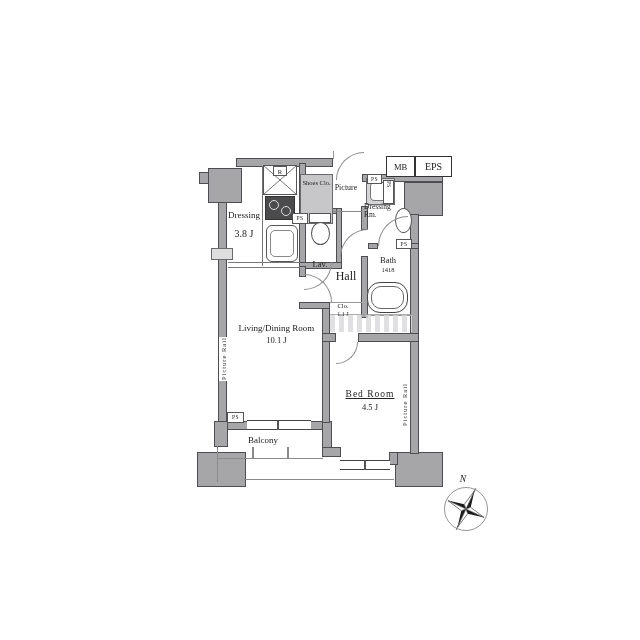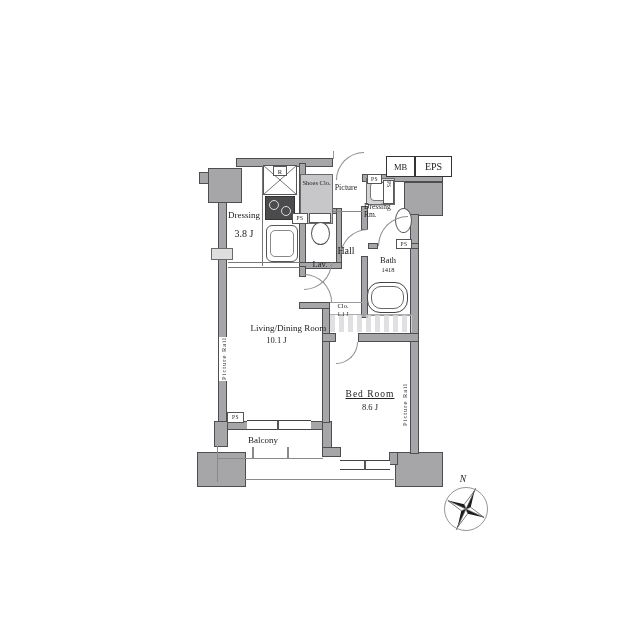--- a/index.html
+++ b/index.html
@@ -133,29 +133,29 @@
   <div class="fix label" style="left:386px;top:156px;width:29px;height:21px;font-size:8.5px;line-height:20px;border-color:#333;">
     <span>MB</span>
   </div>
   <div class="fix label" style="left:415px;top:156px;width:37px;height:21px;font-size:10px;line-height:20px;border-color:#333;">
     <span>EPS</span>
   </div>
 
   <div class="label" style="left:222px;top:211px;width:44px;font-size:9px;"><span>Dressing</span></div>
   <div class="label" style="left:222px;top:229px;width:44px;font-size:10px;"><span>3.8 J</span></div>
 
-  <div class="label" style="left:228px;top:324px;width:97px;font-size:9px;margin-left:12px;"><span>Living/Dining Room</span></div>
+  <div class="label" style="left:228px;top:324px;width:97px;font-size:9px;"><span>Living/Dining Room</span></div>
   <div class="label" style="left:228px;top:336px;width:97px;font-size:8.5px;"><span>10.1 J</span></div>
 
   <div class="label" style="left:322px;top:390px;width:96px;font-size:9.5px;letter-spacing:1px;text-decoration:underline;"><span>Bed Room</span></div>
-  <div class="label" style="left:322px;top:403px;width:96px;font-size:8.5px;"><span>8.6 J</span></div>
+  <div class="label" style="left:322px;top:403px;width:96px;font-size:8.5px;"><span>4.5 J</span></div>
 
   <div class="label" style="left:232px;top:436px;width:62px;font-size:9px;"><span>Balcony</span></div>
 
-  <div class="label" style="left:331px;top:246px;width:30px;font-size:10px;"><span>Hall</span></div>
+  <div class="label" style="left:331px;top:270px;width:30px;font-size:12px;"><span>Hall</span></div>
 
   <div class="label" style="left:303px;top:260px;width:34px;font-size:8.5px;"><span>Lav.</span></div>
 
   <div class="label" style="left:370px;top:256px;width:36px;font-size:8.5px;"><span>Bath</span></div>
   <div class="label" style="left:370px;top:267px;width:36px;font-size:6.5px;"><span>1418</span></div>
 
   <div class="label wrap" style="left:364px;top:203px;width:36px;font-size:7.5px;text-align:left;"><span>Dressing Rm.</span></div>
 
   <div class="label" style="left:326px;top:184px;width:40px;font-size:8px;"><span>Picture</span></div>
 

